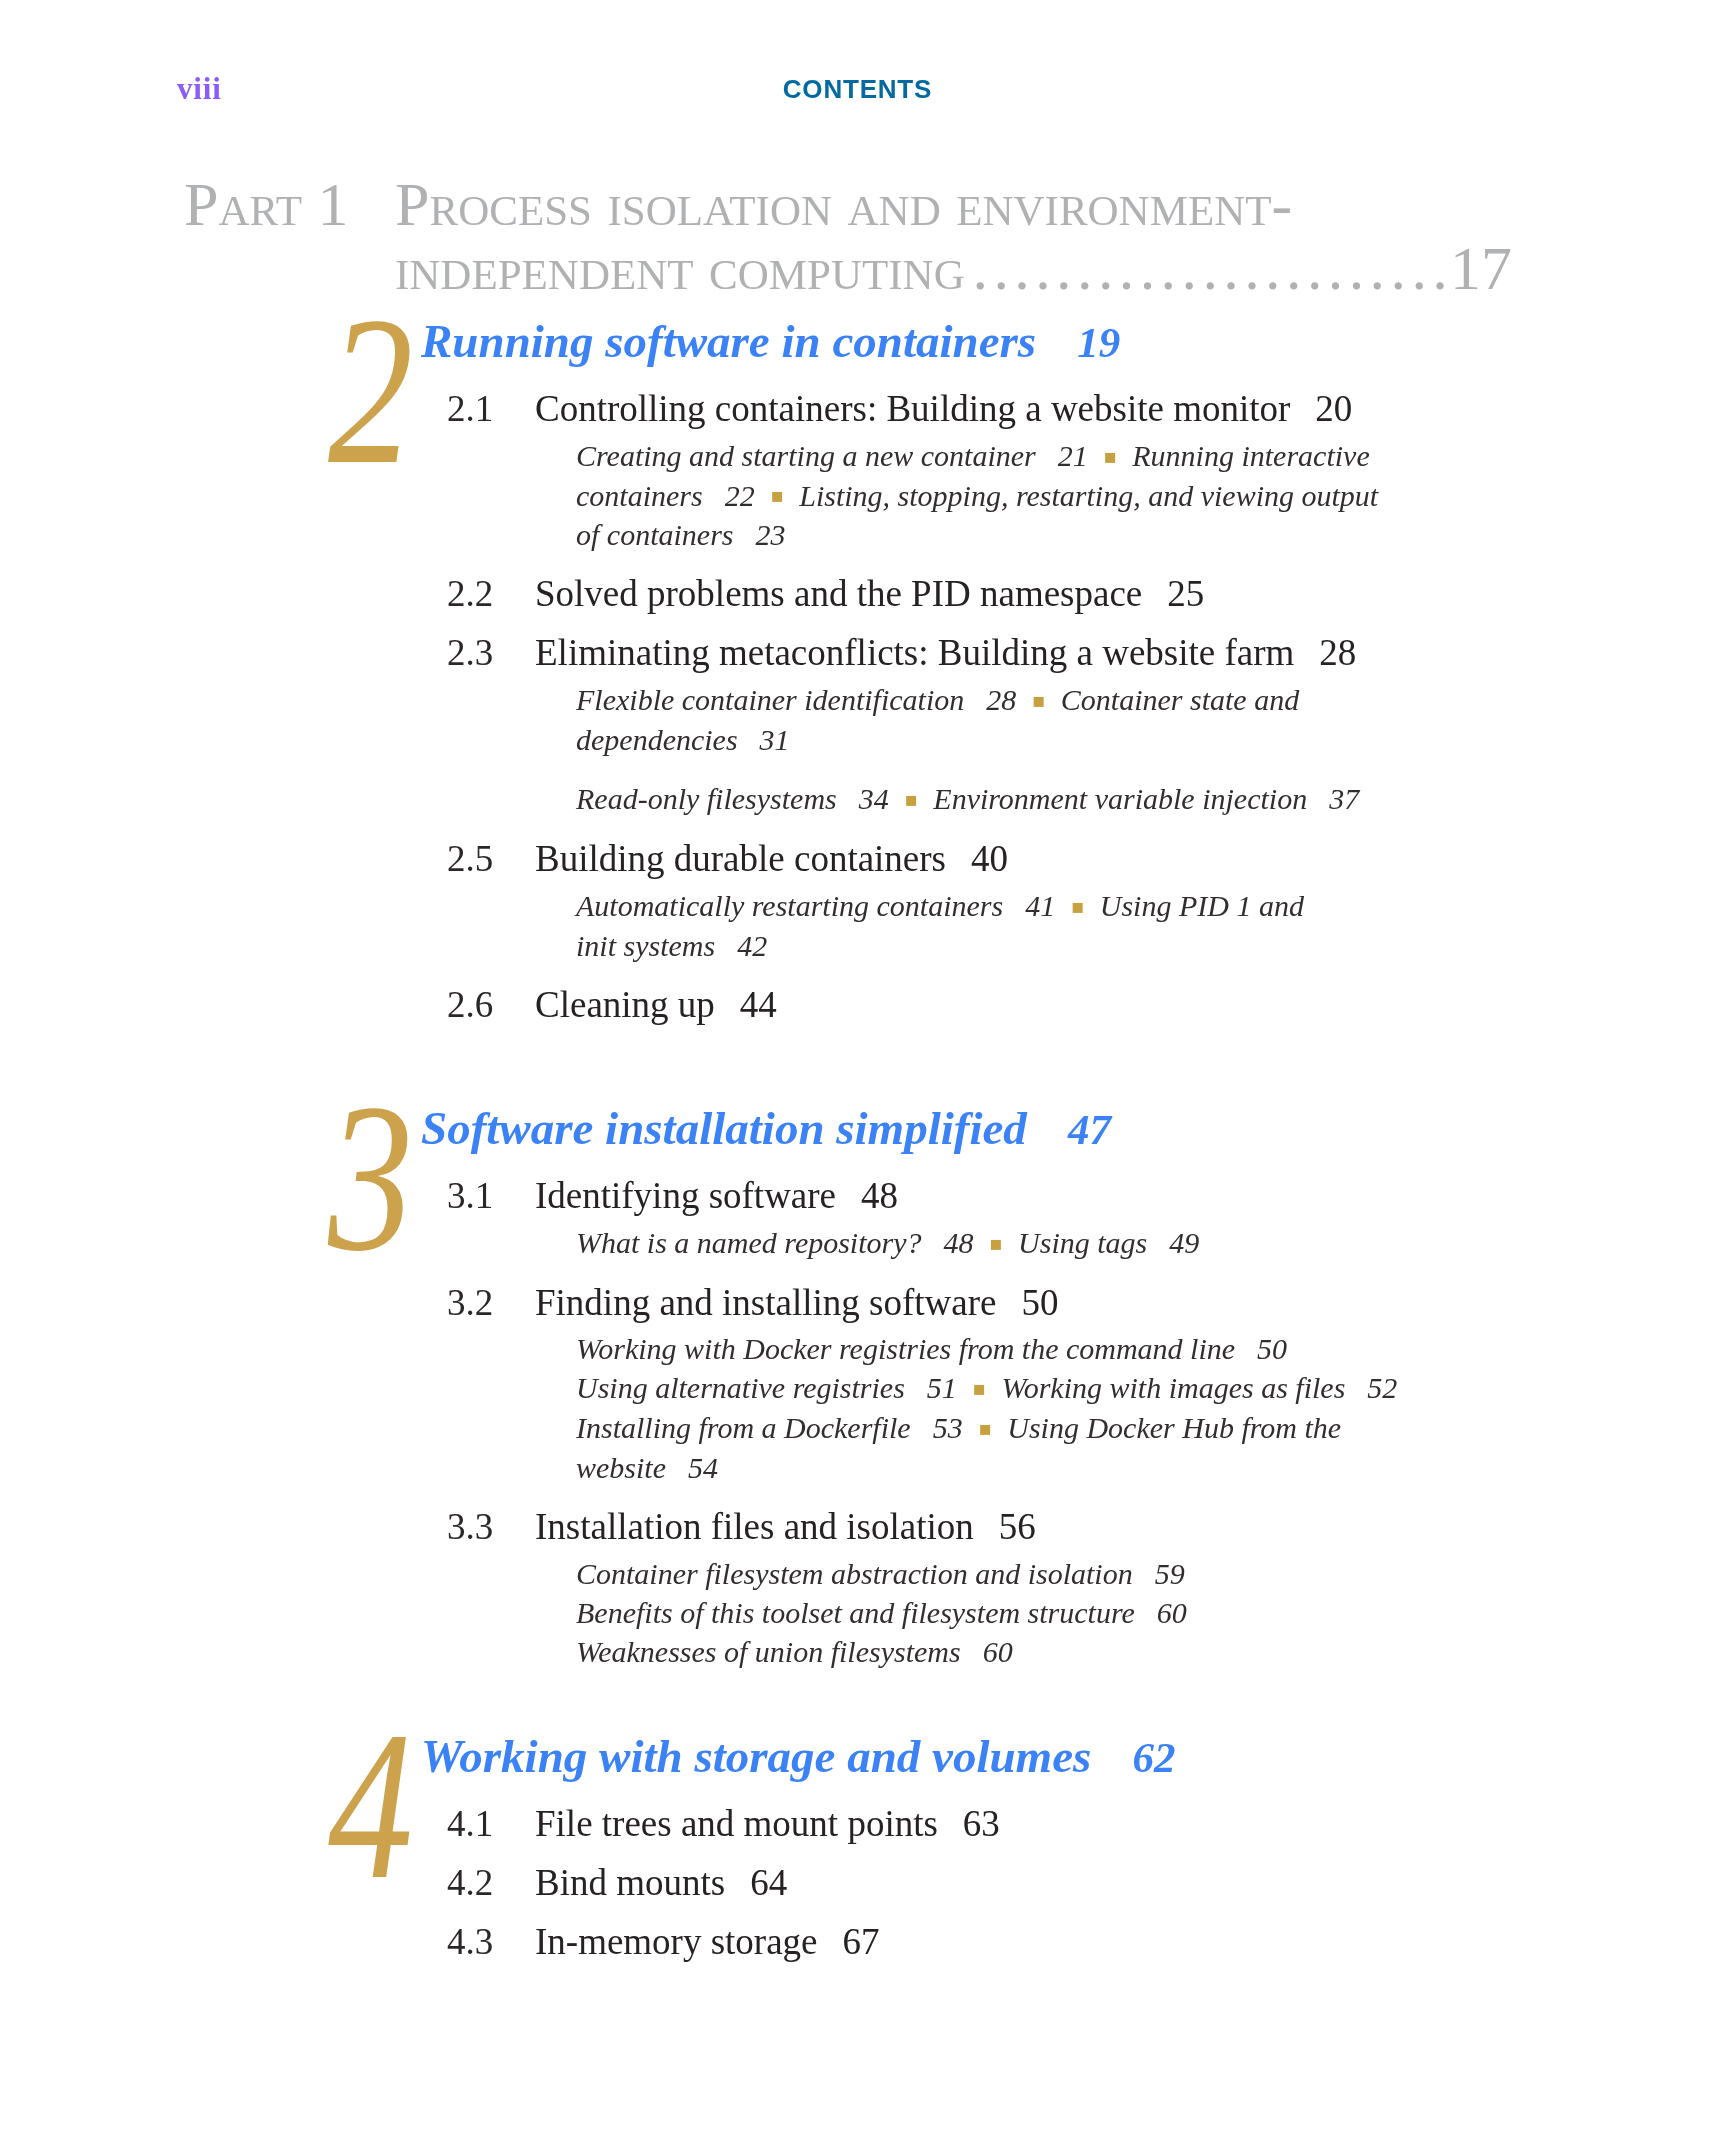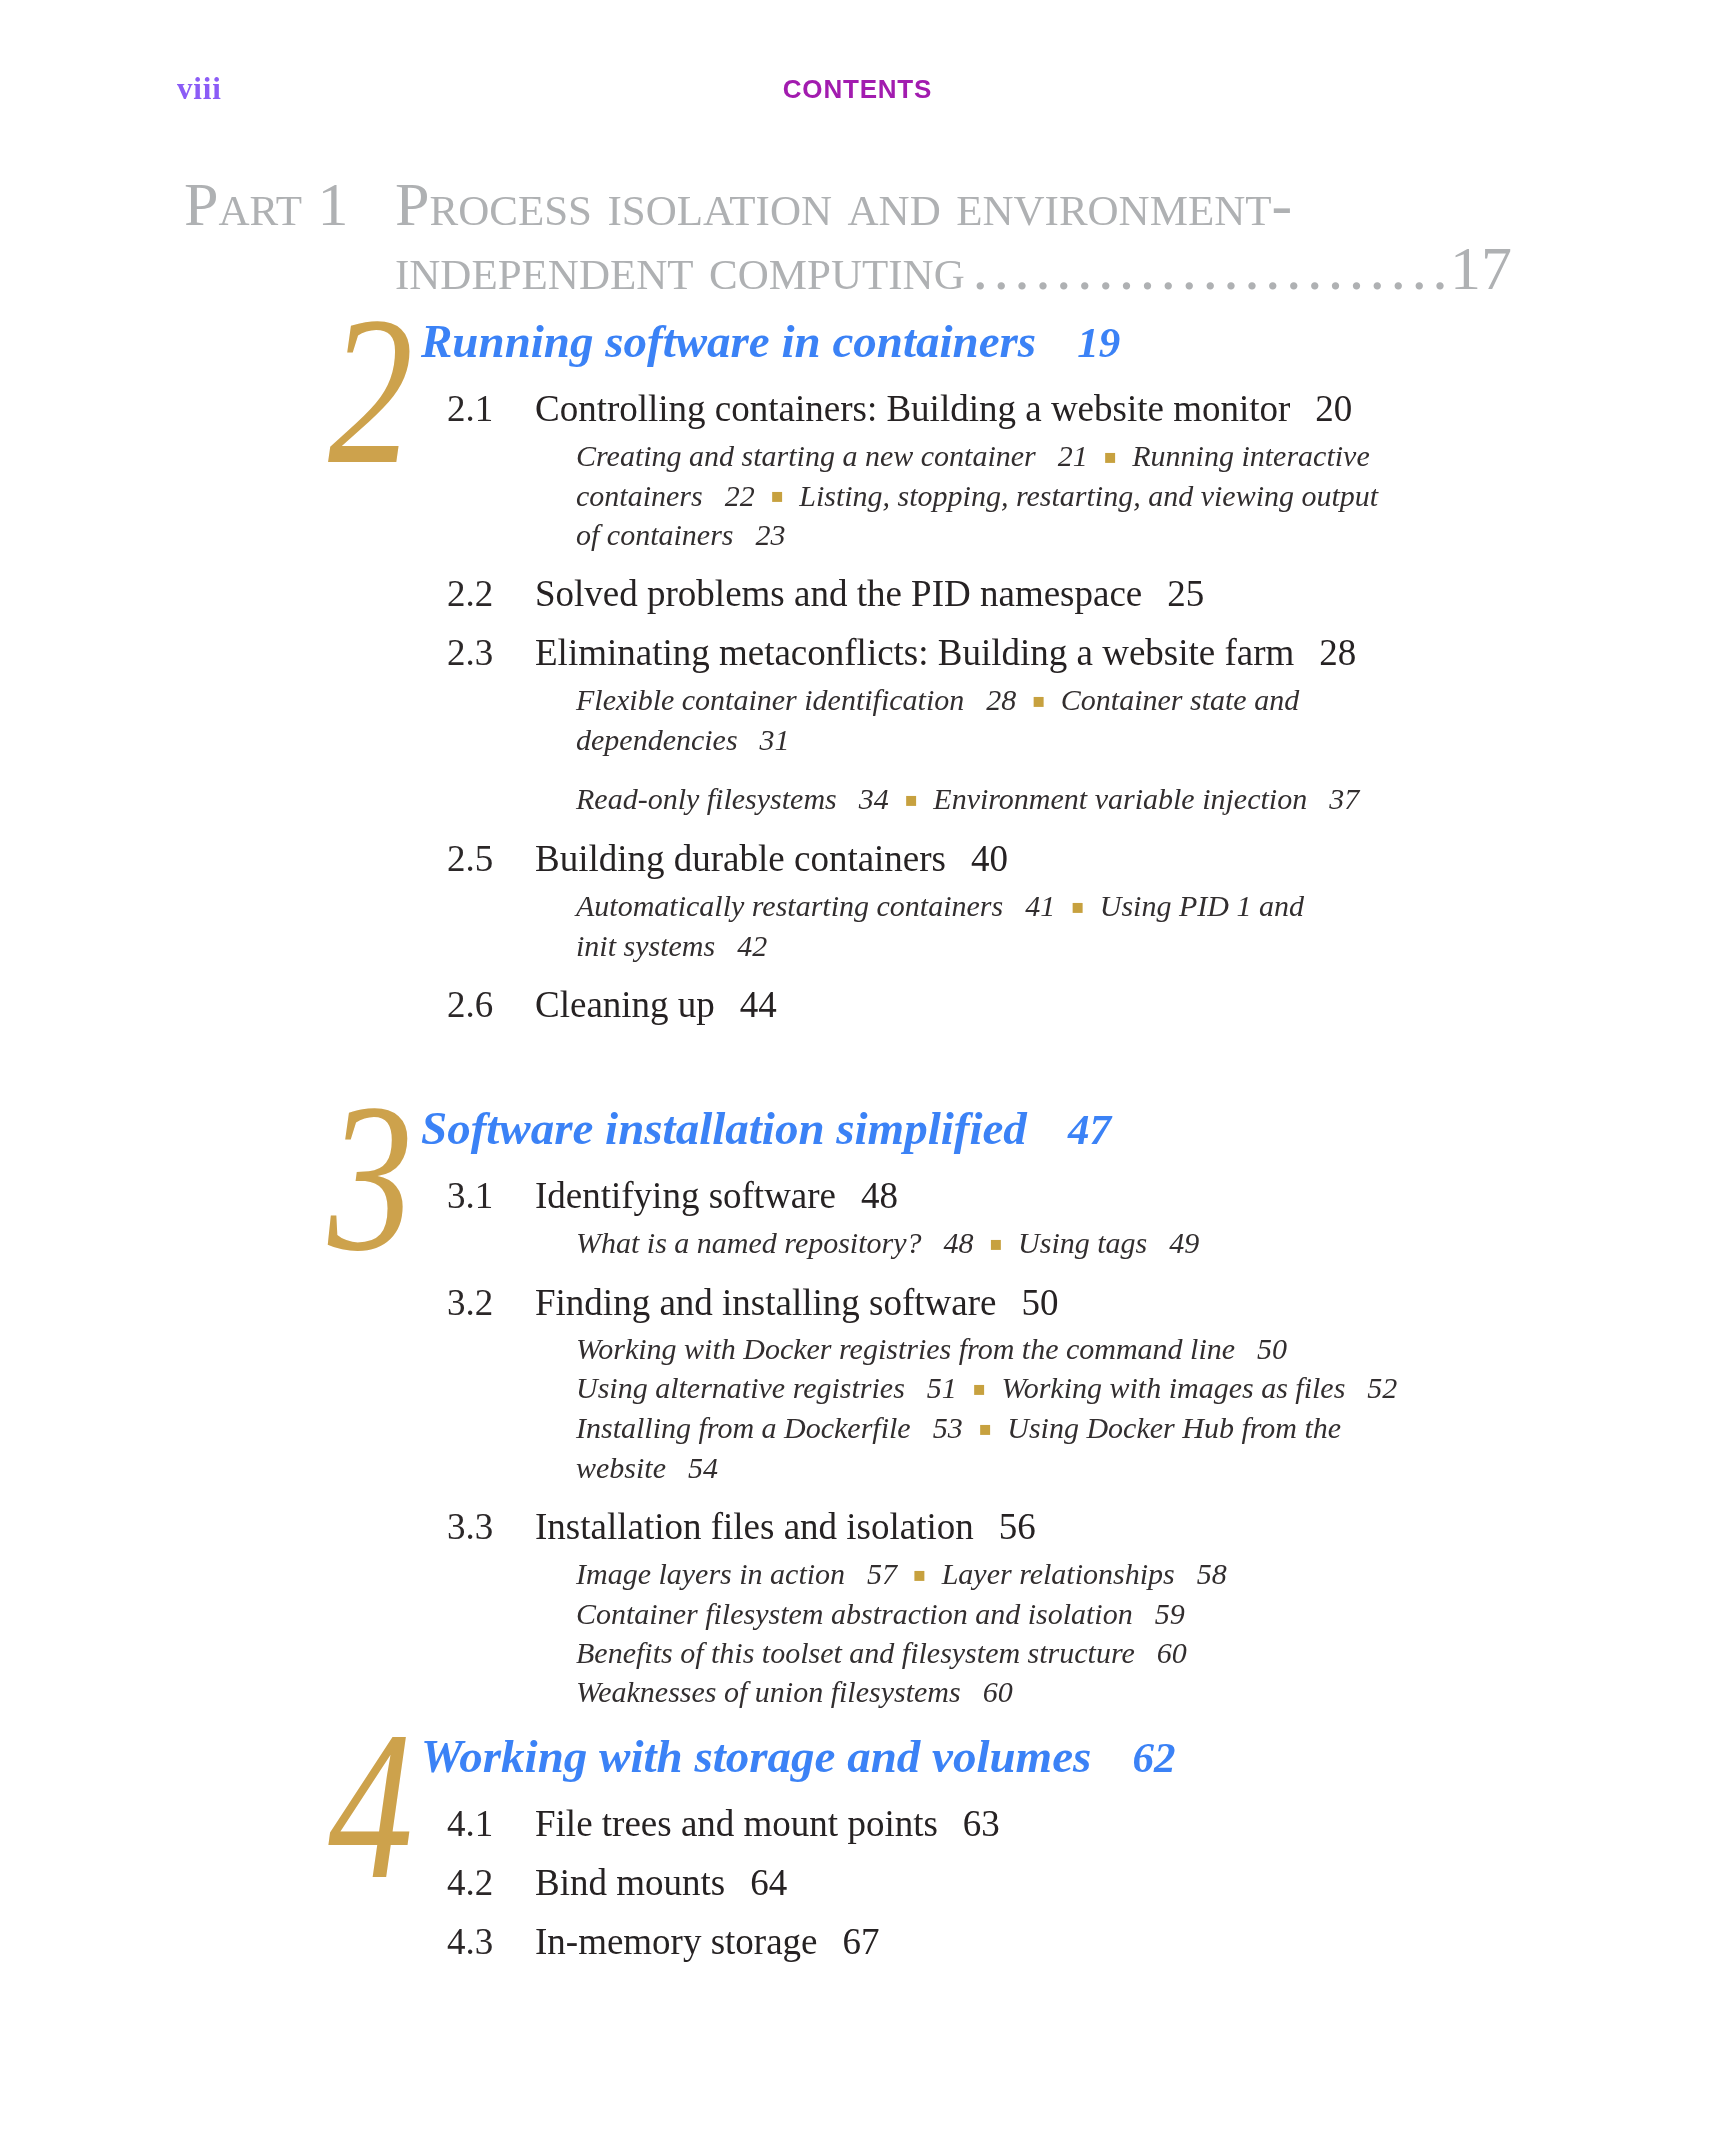--- a/index.html
+++ b/index.html
@@ -16,21 +16,21 @@
   .folio {
     position: absolute; left: 177px; top: 71px;
     font-size: 31px; font-weight: bold; color: #8b5cf6;
     letter-spacing: 0.8px;
   }
   .running-head {
     position: absolute; left: 0; right: 0; top: 74px;
     text-align: center;
     font-family: "Liberation Sans", "DejaVu Sans", sans-serif;
     font-weight: bold; font-size: 26px; letter-spacing: 0.8px;
-    color: #a21caf;
+    color: #0369a1;
   }
 
   
   .part {
     position: absolute; left: 184px; top: 172px; width: 1328px;
     color: #afb1b3;
     font-variant: small-caps;
     font-size: 62px; line-height: 64px;
   }
   .part-line1 { display: flex; align-items: flex-start; }
@@ -236,23 +236,20 @@
       </div>
 
       <div class="sec">
         <div class="sec-head">
           <span class="sec-num">3.3</span>
           <span class="sec-title">Installation files and isolation</span>
           <span class="sec-page">56</span>
         </div>
         <div class="subs">
           <div class="sub-line">
-            <span>Image layers in action</span><span class="sub-page">57</span><span class="bullet">▪</span><span>Layer relationships</span><span class="sub-page">58</span>
-          </div>
-          <div class="sub-line">
             <span>Container filesystem abstraction and isolation</span><span class="sub-page">59</span>
           </div>
           <div class="sub-line">
             <span>Benefits of this toolset and filesystem structure</span><span class="sub-page">60</span>
           </div>
           <div class="sub-line">
             <span>Weaknesses of union filesystems</span><span class="sub-page">60</span>
           </div>
         </div>
       </div>

